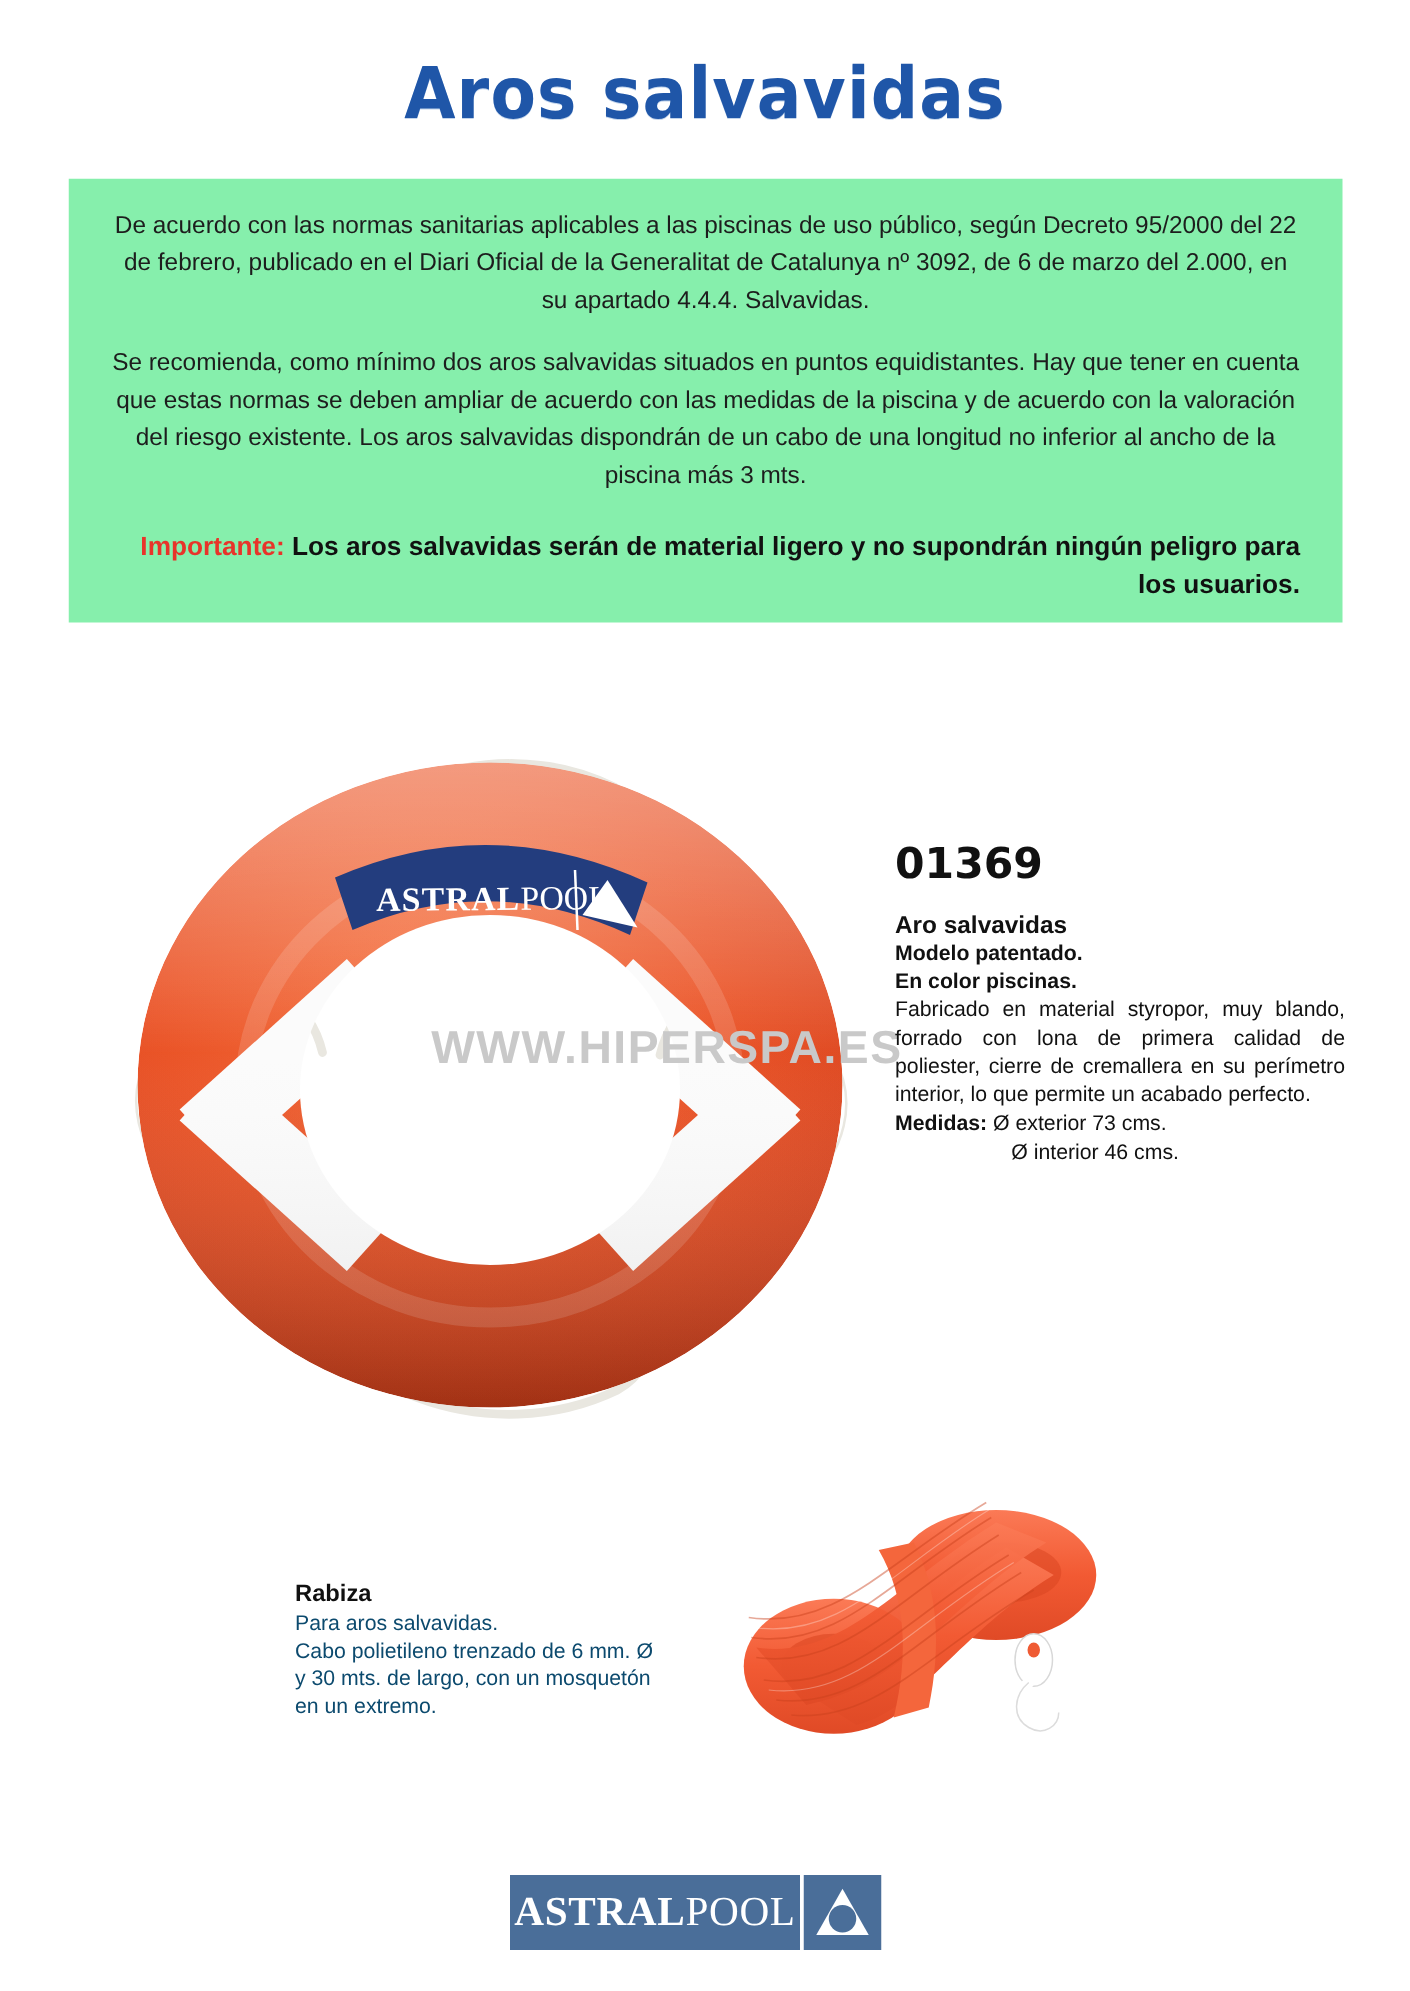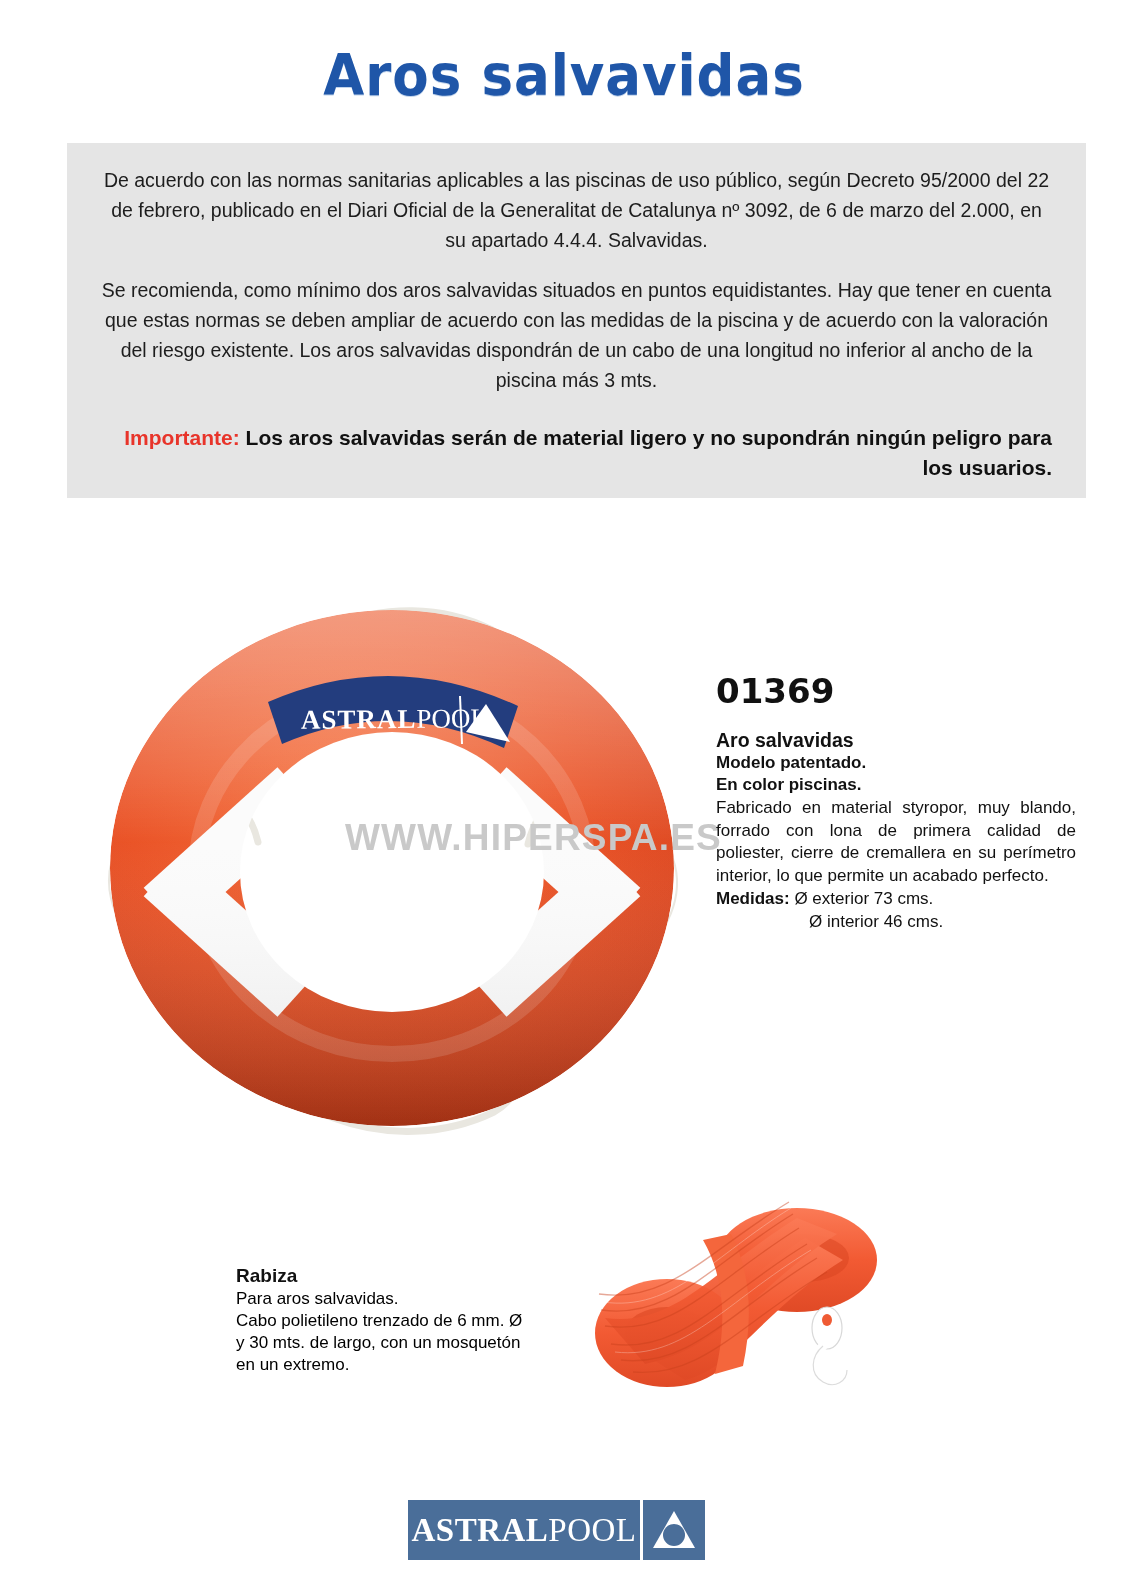--- a/index.html
+++ b/index.html
@@ -21,23 +21,23 @@
     font-weight:700;
     font-size:57px;
     letter-spacing:1px;
     color:#1f56a8;
     transform:scaleX(0.93);
     text-shadow:0 1px 0 rgba(120,160,210,.45);
   }
 
   
   .notice-box{
-    position:absolute; left:67px; top:143px;
+    position:absolute; left:55px; top:143px;
     width:1019px; height:355px;
-    background:#e5e5e5;
+    background:#86efac;
     padding:22px 34px 0 34px;
   }
   .notice-par{
     text-align:center;
     font-size:19.5px;
     line-height:30px;
     color:#1d1d1d;
     margin:0 0 20px 0;
     font-family:"Liberation Sans", sans-serif;
   }
@@ -105,21 +105,21 @@
   }
   .rope-svg{ width:100%; height:100%; display:block; }
 
   .rope-info{
     position:absolute; left:236px; top:1263px; width:340px;
   }
   .rope-title{
     font-size:19px; font-weight:700; color:#111; line-height:25px;
   }
   .rope-desc{
-    font-size:17px; line-height:22px; color:#000000;
+    font-size:17px; line-height:22px; color:#0c4a6e;
   }
 
   
   .footer-logo{
     position:absolute; left:408px; top:1500px;
     width:297px; height:60px;
     display:flex; align-items:stretch;
   }
   .logo-word{
     background:#4a6e99; flex:1;

